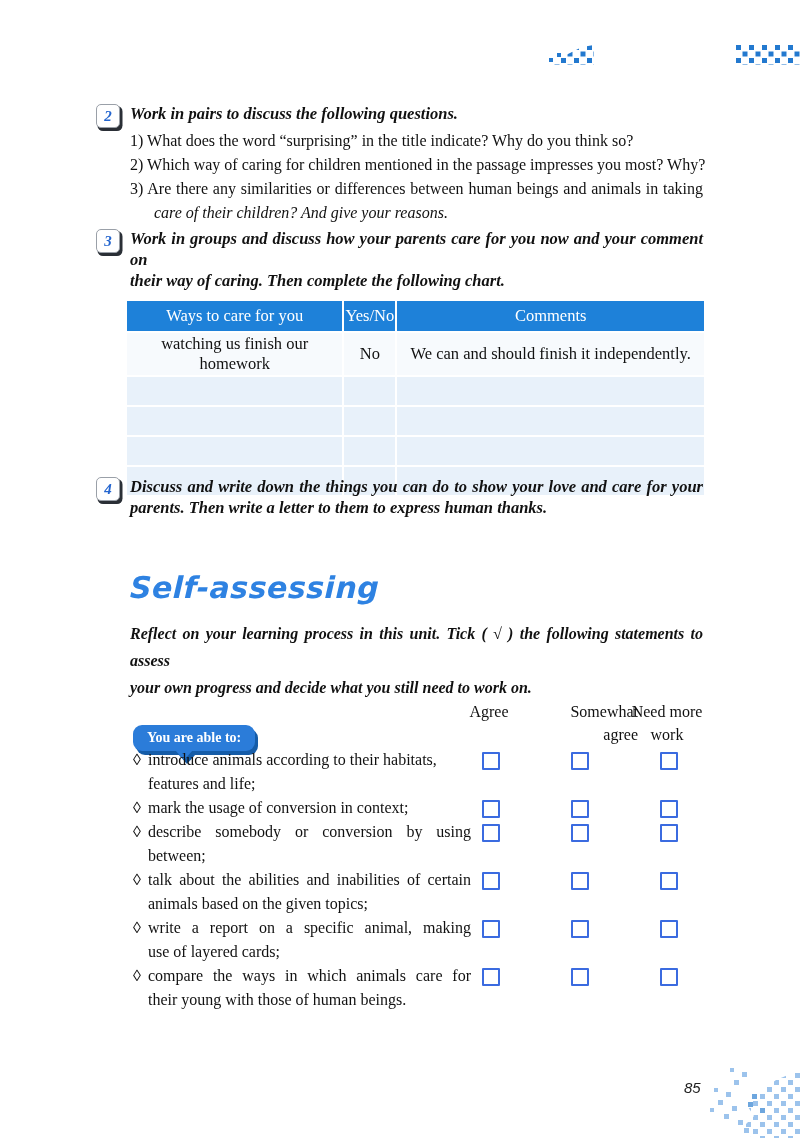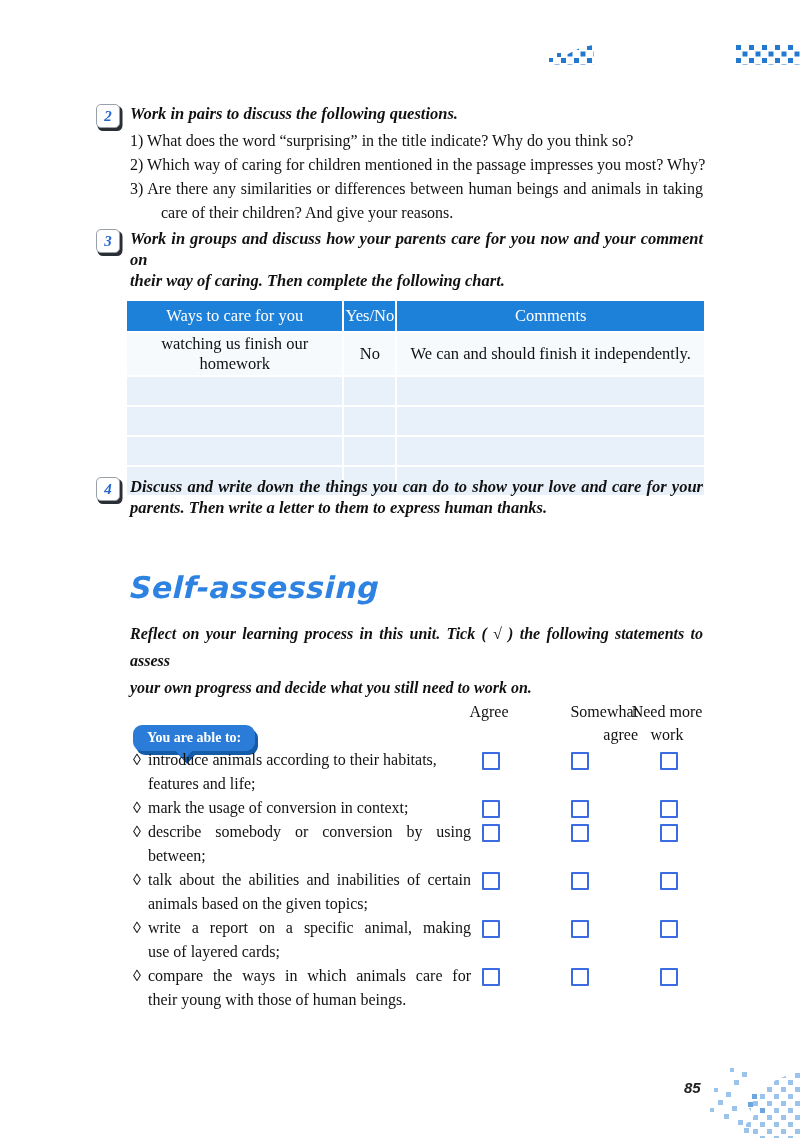--- a/index.html
+++ b/index.html
@@ -20,21 +20,21 @@
     position:absolute;left:0;top:1px;width:22px;height:22px;background:#fff;
     border:1px solid #9aa0a8;border-radius:5px;box-shadow:2px 2.5px 0 0.5px #2a2f36;
     display:flex;align-items:center;justify-content:center;
     font-style:italic;font-weight:bold;font-size:15px;color:#2566cf;
   }
   .ex-body{margin-left:34px;width:573px;}
   .instr{font-style:italic;font-weight:bold;font-size:16.5px;line-height:21px;}
   .stretch{text-align:justify;text-align-last:justify;}
   .questions{margin-top:5px;font-size:16px;line-height:24px;}
   .q-nowrap{white-space:nowrap;}
-  .q-cont{margin-left:31px;}
+  .q-cont{margin-left:24px;font-style:italic;}
   
   .care-table{margin-left:29px;margin-top:8px;border-collapse:separate;border-spacing:2px;width:581px;}
   .care-table th{
     background:#1e81d9;color:#fff;font-size:16.5px;font-weight:normal;height:28px;text-align:center;
   }
   .care-table td{height:26px;text-align:center;font-size:16.5px;background:#e8f1fa;}
   .care-table tr.filled td{background:#f7fafd;}
   .ct-c1{width:215px;} .ct-c2{width:49px;} .ct-c3{width:307px;}
   
   .sa-title{
@@ -62,21 +62,21 @@
   .ai-text{margin-left:15px;width:323px;}
   .ai-bullet{position:absolute;left:0;top:0;}
   .cb{
     position:absolute;top:4px;width:14px;height:14px;background:#fff;
     border:2px solid #3b6be0;border-radius:1px;
   }
   .cb1{left:349px;} .cb2{left:438px;} .cb3{left:527px;}
   
   .pageno{
     position:absolute;left:684px;top:1079px;
-    font-family:"Liberation Sans",sans-serif;font-weight:bold;font-style:italic;font-size:15px;color:#222;
+    font-family:"Liberation Sans",sans-serif;font-weight:normal;font-style:italic;font-size:15px;color:#222;
   }
   .corner-deco{position:absolute;right:0;bottom:0;}
 </style>
 </head>
 <body>
 
 <div class="banner">
   <svg width="46" height="20" viewBox="0 0 46 20">
     <defs>
       <pattern id="chkB" patternUnits="userSpaceOnUse" width="13" height="13">

